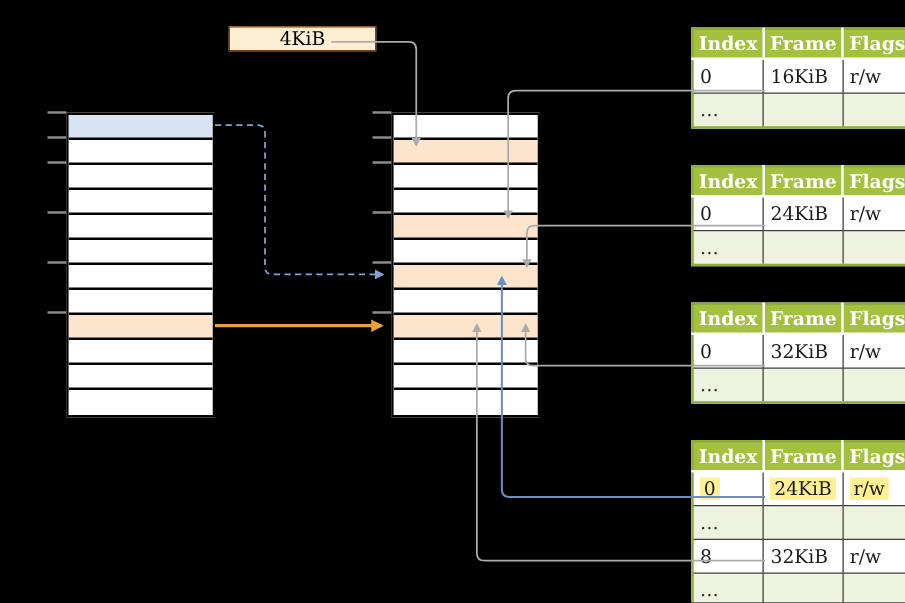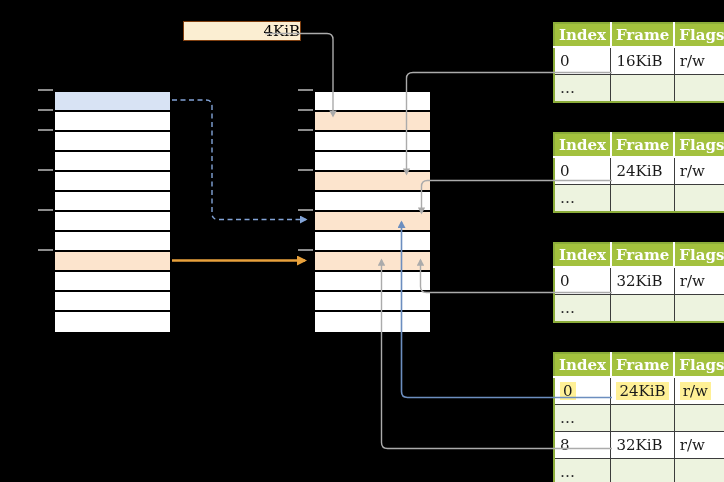--- a/index.html
+++ b/index.html
@@ -17,21 +17,21 @@
   #middle-table{left:313px;}
   .mem-row{height:20px;box-sizing:border-box;border-bottom:2px solid #000;background:#fff;}
   .mem-row:last-child{border-bottom:none;}
   .mem-row.blue{background:var(--blue-row,#D8E3F4);}
   .mem-row.orange{background:var(--orange-row,#FCE4CD);}
   .tick{position:absolute;width:15px;height:2px;background:var(--tick-gray,#8C8C8C);}
   
   .size-label{
     position:absolute;left:183px;top:21px;width:118px;height:20px;box-sizing:border-box;
     background:var(--label-box-fill,#FBEED2);border:1px solid var(--label-box-border,#7F3F10);
-    font-size:15px;line-height:18px;text-align:right;color:#000;
+    font-size:15px;line-height:18px;text-align:center;color:#000;
   }
   
   .pt-wrap{position:absolute;left:553px;}
   table.ptable{border-collapse:collapse;border:2.5px solid var(--table-border-green,#8CAD3A);
     background:#fff;font-size:15px;color:var(--cell-text,#1A1A1A);}
   table.ptable th{
     background:var(--header-green,#A3C13E);color:var(--header-text,#fff);
     font-weight:bold;text-align:center;height:22px;padding:0 4px;
     border-right:2px solid #fff;border-bottom:2.5px solid #fff;
   }

